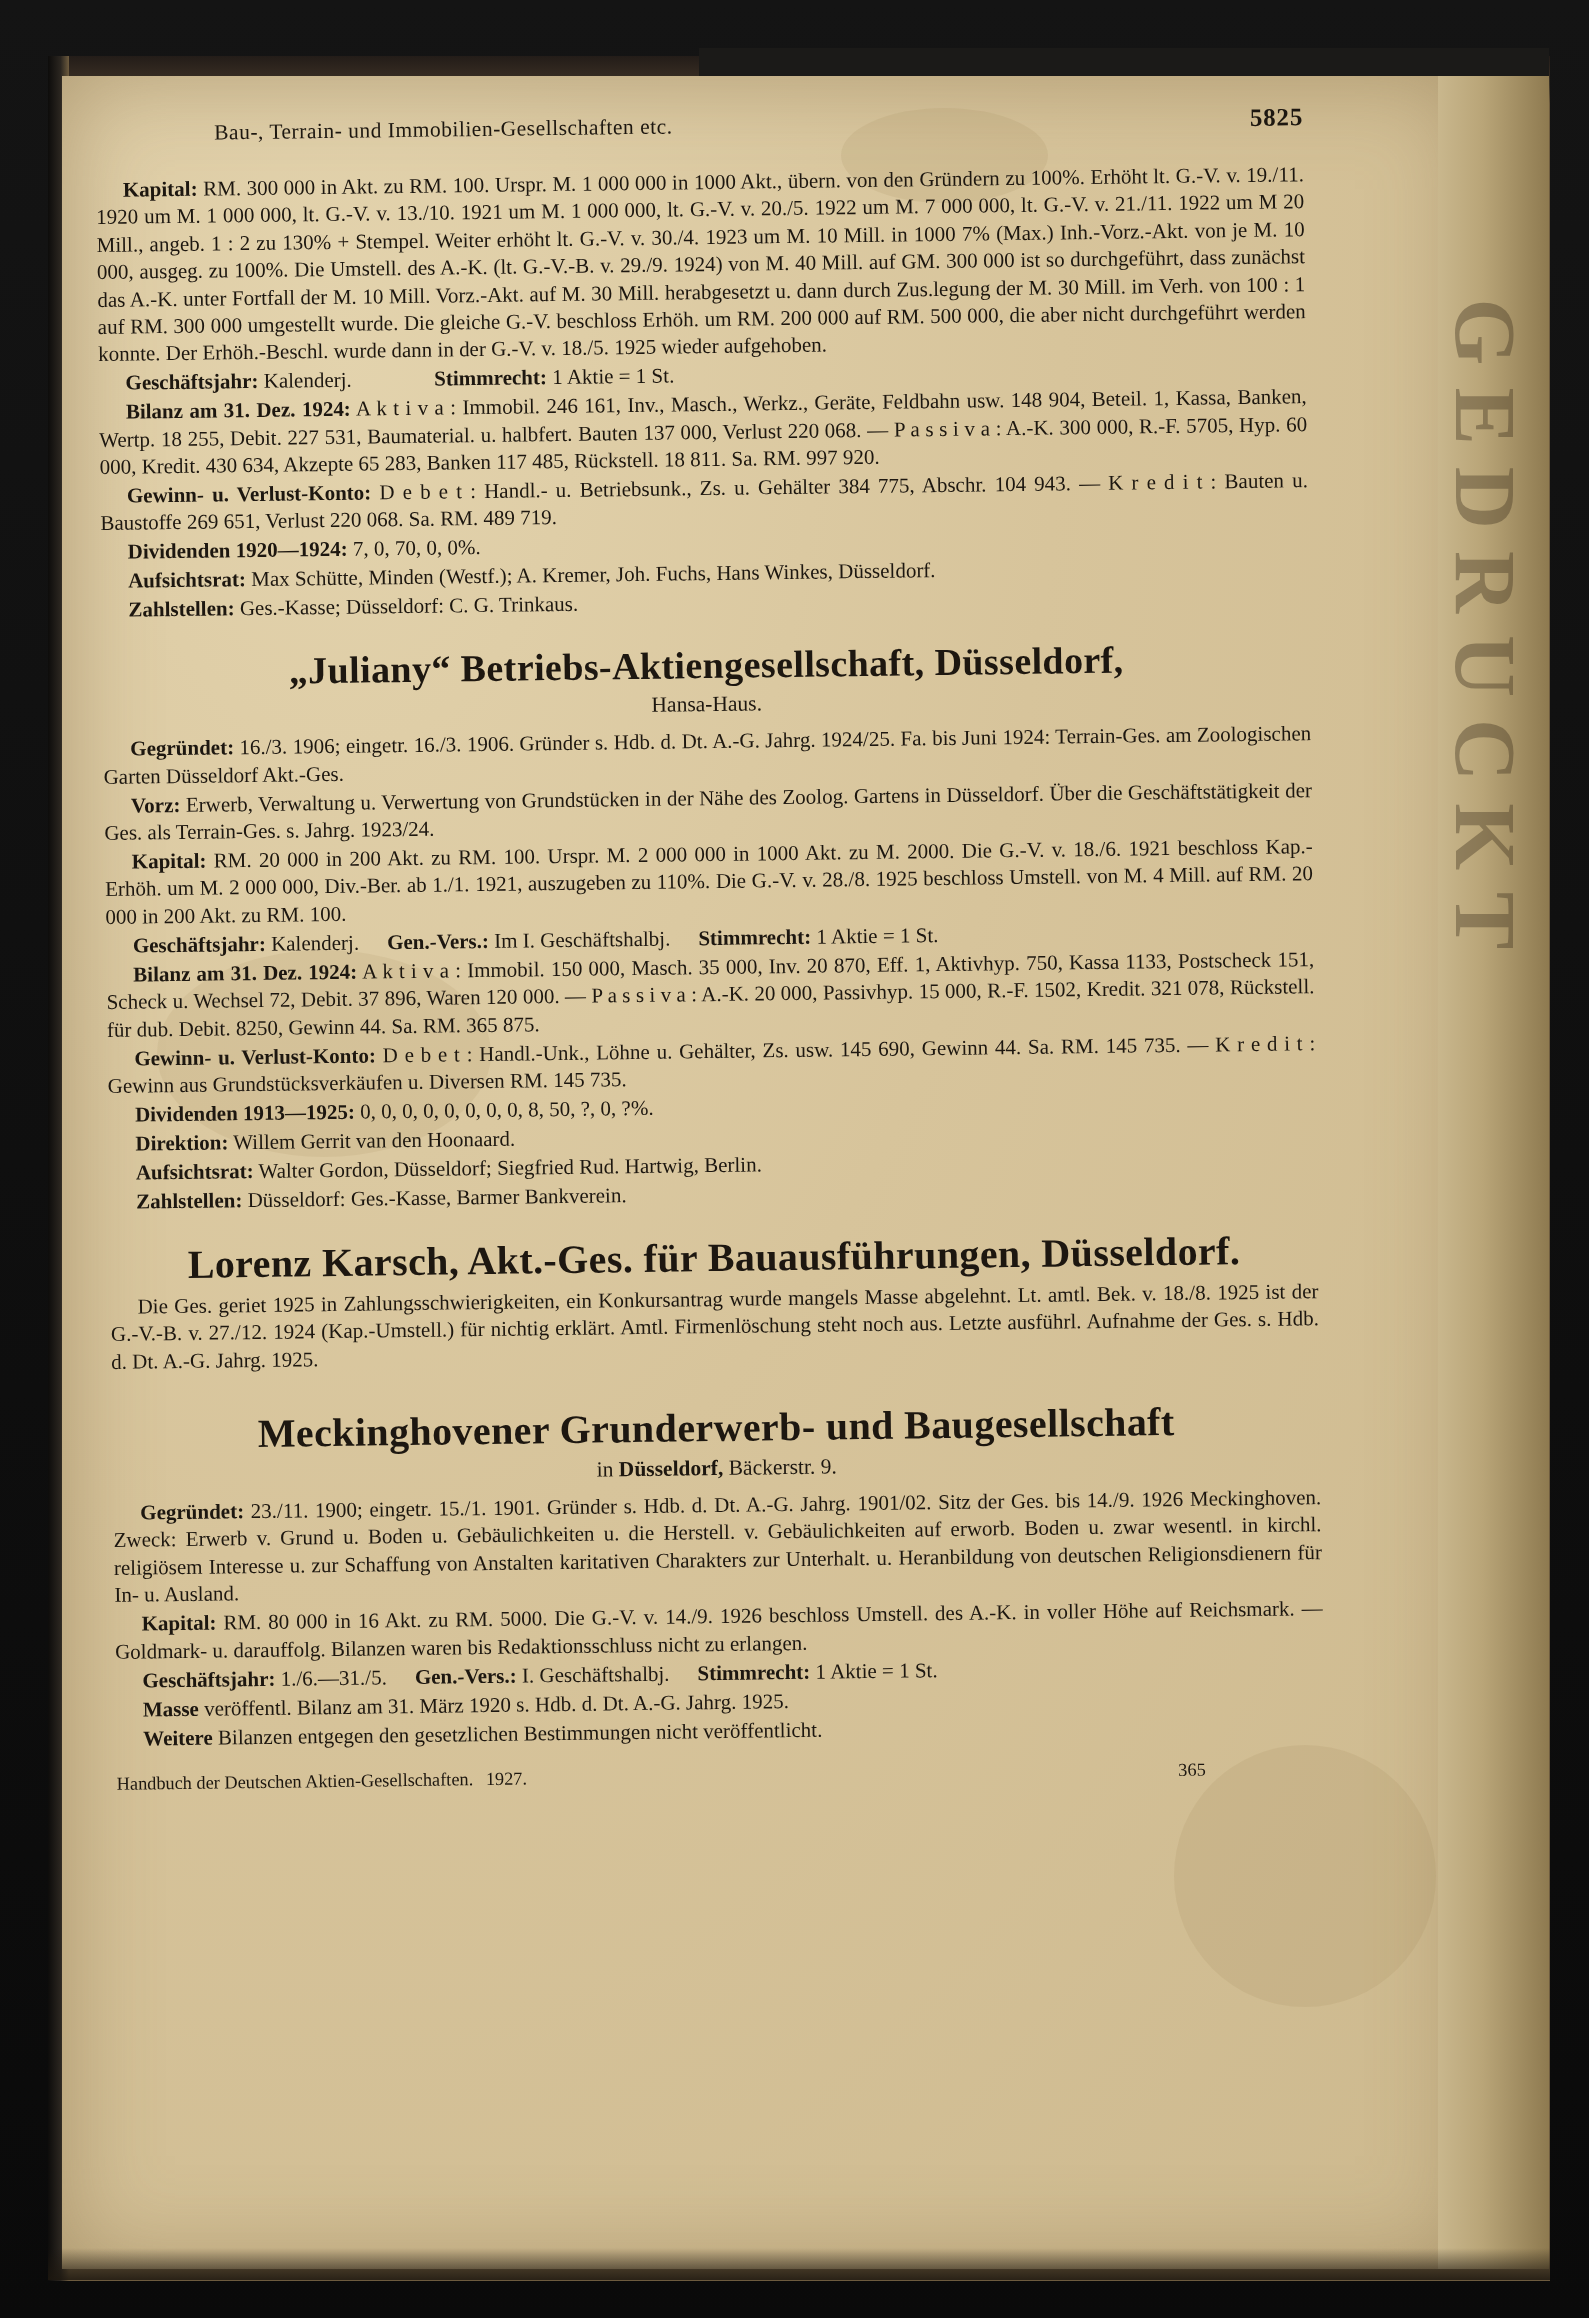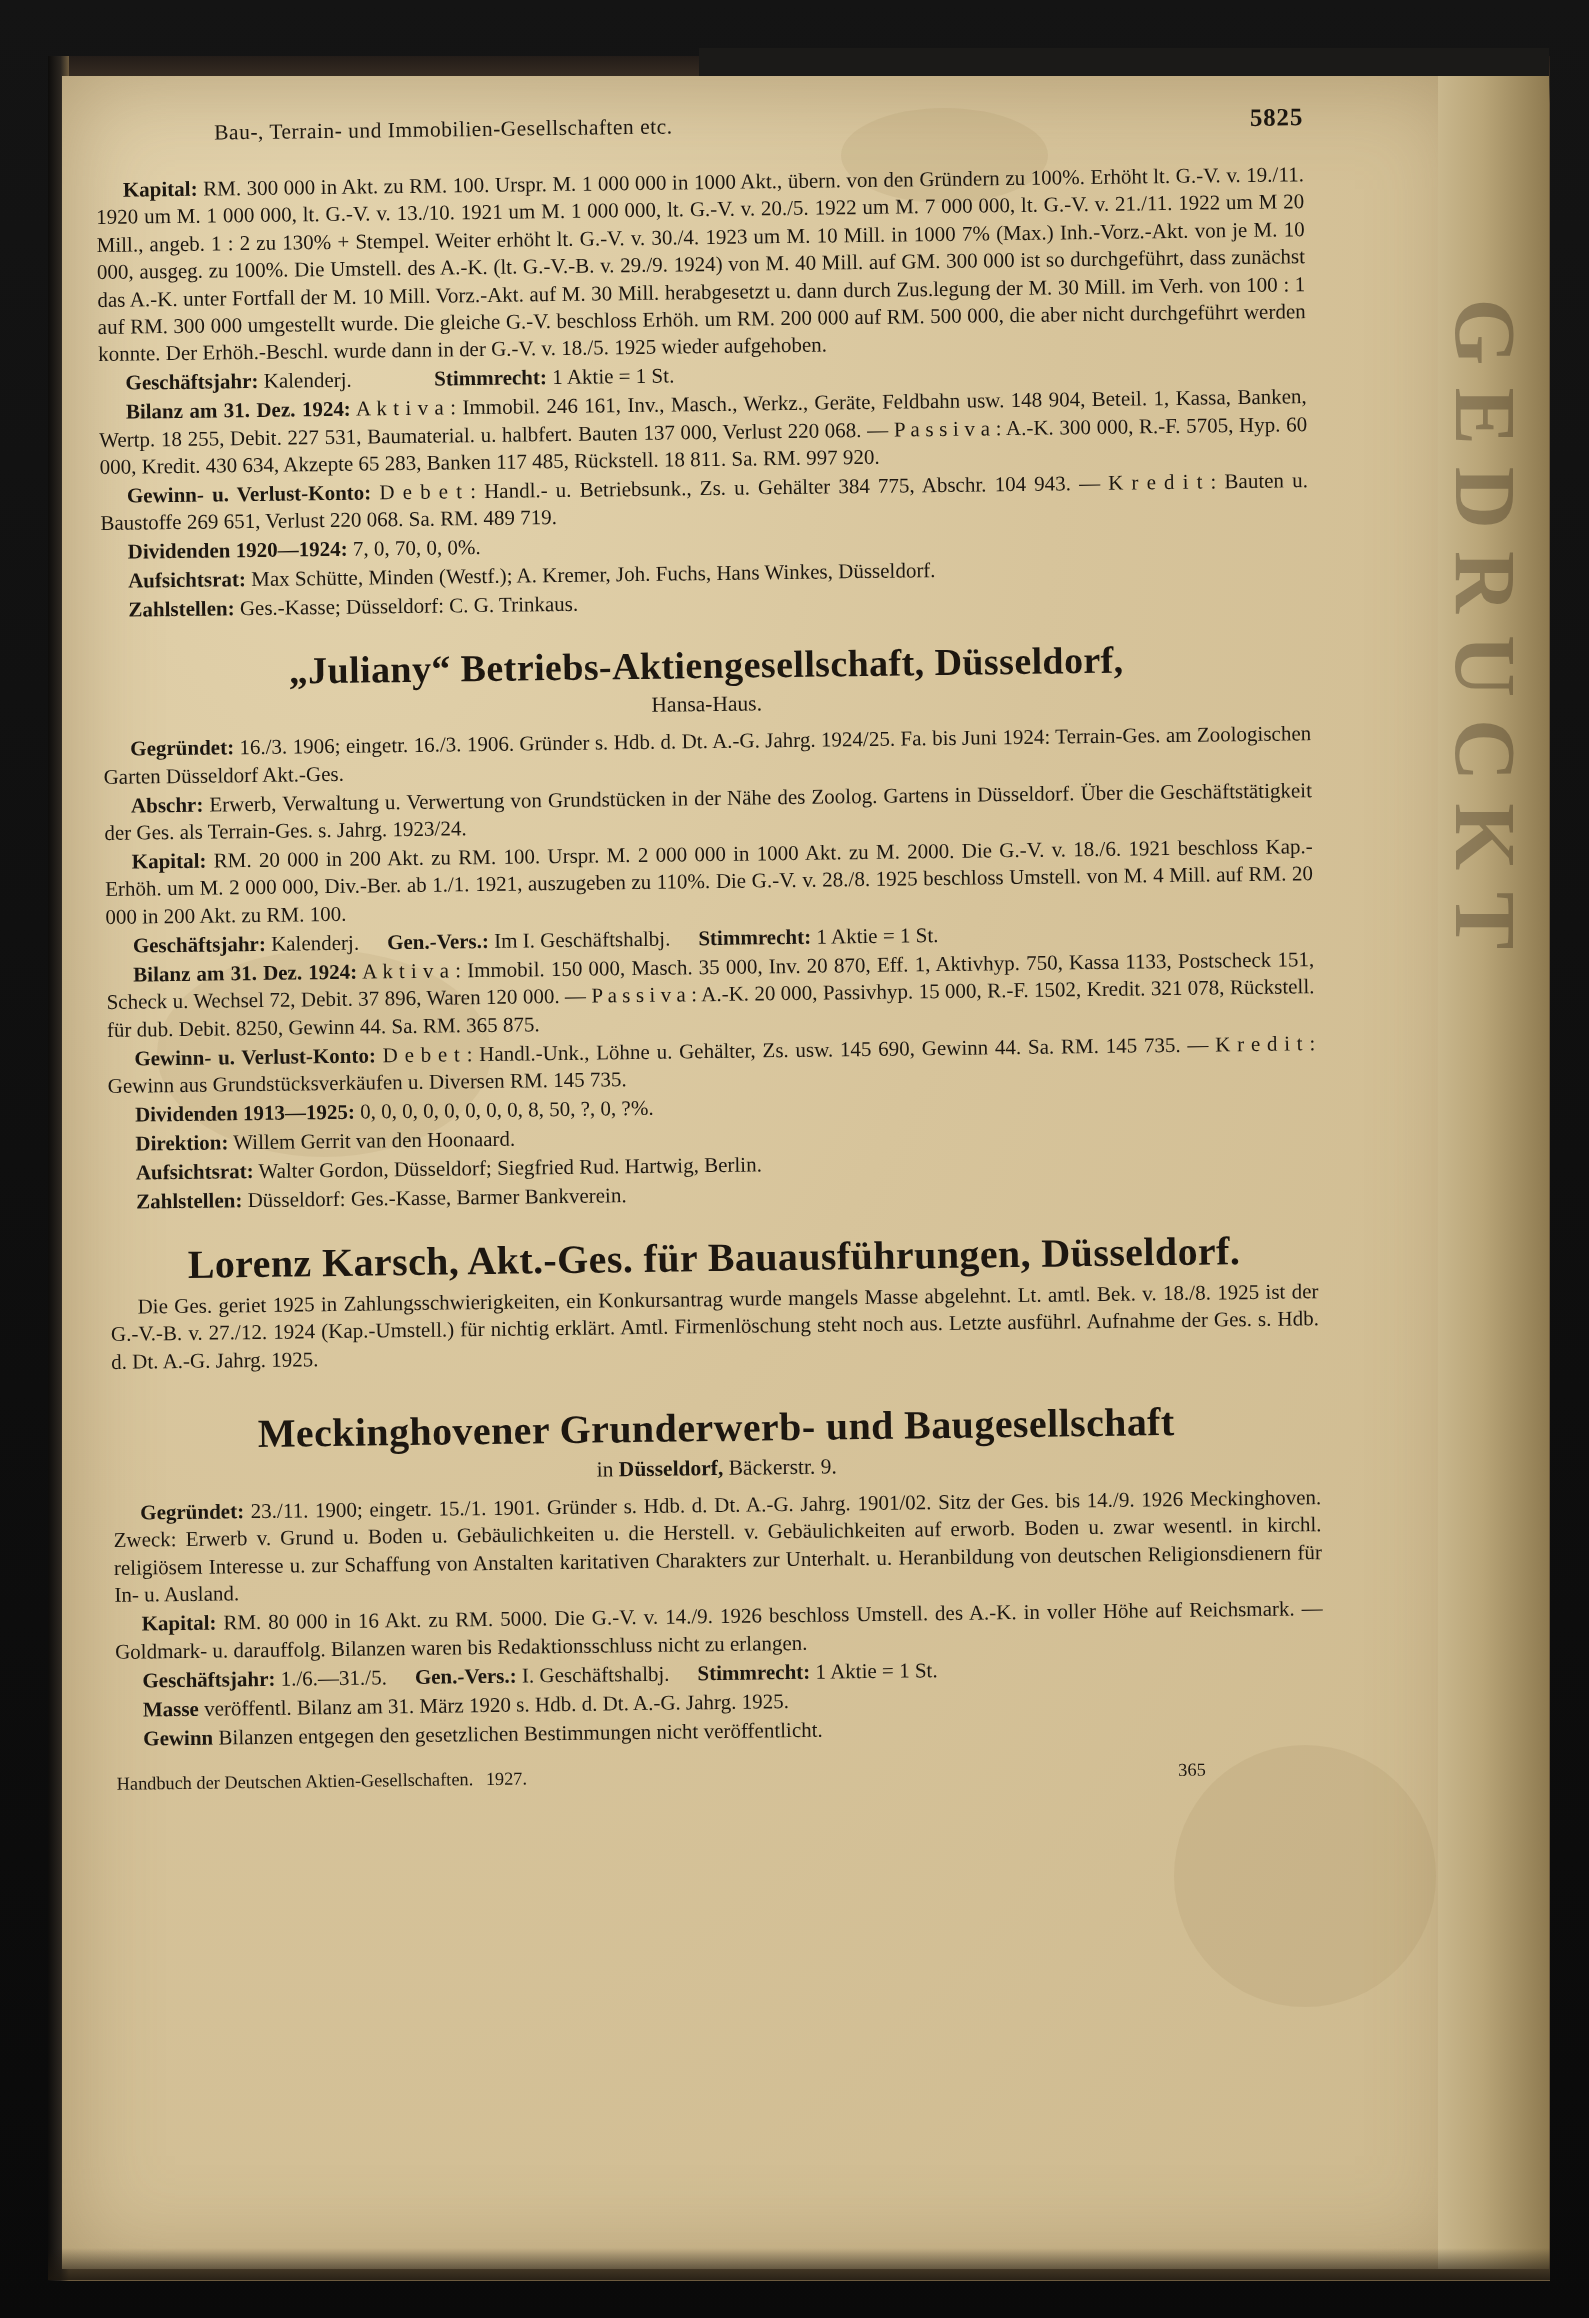--- a/index.html
+++ b/index.html
@@ -215,21 +215,21 @@
     <p class="para ind"><span class="b">Bilanz am 31. Dez. 1924:</span>  A k t i v a :  Immobil. 246 161, Inv., Masch., Werkz., Geräte, Feldbahn usw. 148 904, Beteil. 1, Kassa, Banken, Wertp. 18 255, Debit. 227 531, Baumaterial. u. halbfert. Bauten 137 000, Verlust 220 068.  —  P a s s i v a :  A.-K. 300 000, R.-F. 5705, Hyp. 60 000, Kredit. 430 634, Akzepte 65 283, Banken 117 485, Rückstell. 18 811.  Sa. RM. 997 920.</p>
     <p class="para ind"><span class="b">Gewinn- u. Verlust-Konto:</span>  D e b e t :  Handl.- u. Betriebsunk., Zs. u. Gehälter 384 775, Abschr. 104 943. — K r e d i t : Bauten u. Baustoffe 269 651, Verlust 220 068.  Sa. RM. 489 719.</p>
     <p class="para ind"><span class="b">Dividenden 1920—1924:</span> 7, 0, 70, 0, 0%.</p>
     <p class="para ind"><span class="b">Aufsichtsrat:</span> Max Schütte, Minden (Westf.); A. Kremer, Joh. Fuchs, Hans Winkes, Düsseldorf.</p>
     <p class="para ind"><span class="b">Zahlstellen:</span> Ges.-Kasse; Düsseldorf: C. G. Trinkaus.</p>
 
     <h2 class="coHead">„Juliany“ Betriebs-Aktiengesellschaft, Düsseldorf,</h2>
     <div class="subHead">Hansa-Haus.</div>
 
     <p class="para ind"><span class="b">Gegründet:</span> 16./3. 1906; eingetr. 16./3. 1906.  Gründer s. Hdb. d. Dt. A.-G. Jahrg. 1924/25. Fa. bis Juni 1924: Terrain-Ges. am Zoologischen Garten Düsseldorf Akt.-Ges.</p>
-    <p class="para ind"><span class="b">Abschr:</span> Erwerb, Verwaltung u. Verwertung von Grundstücken in der Nähe des Zoolog. Gartens in Düsseldorf.  Über die Geschäftstätigkeit der Ges. als Terrain-Ges. s. Jahrg. 1923/24.</p>
+    <p class="para ind"><span class="b">Vorz:</span> Erwerb, Verwaltung u. Verwertung von Grundstücken in der Nähe des Zoolog. Gartens in Düsseldorf.  Über die Geschäftstätigkeit der Ges. als Terrain-Ges. s. Jahrg. 1923/24.</p>
     <p class="para ind"><span class="b">Kapital:</span> RM. 20 000 in 200 Akt. zu RM. 100.   Urspr. M. 2 000 000 in 1000 Akt. zu M. 2000.  Die G.-V. v. 18./6. 1921 beschloss Kap.-Erhöh. um M. 2 000 000, Div.-Ber. ab 1./1. 1921, auszugeben zu 110%.  Die G.-V. v. 28./8. 1925 beschloss Umstell. von M. 4 Mill. auf RM. 20 000 in 200 Akt. zu RM. 100.</p>
     <p class="para ind">
       <span><span class="b">Geschäftsjahr:</span> Kalenderj.</span>
       <span style="display:inline-block;width:17.5px"></span>
       <span><span class="b">Gen.-Vers.:</span> Im I. Geschäftshalbj.</span>
       <span style="display:inline-block;width:17.5px"></span>
       <span><span class="b">Stimmrecht:</span> 1 Aktie = 1 St.</span>
     </p>
     <p class="para ind"><span class="b">Bilanz am 31. Dez. 1924:</span>  A k t i v a :  Immobil. 150 000, Masch. 35 000, Inv. 20 870, Eff. 1, Aktivhyp. 750, Kassa 1133, Postscheck 151, Scheck u. Wechsel 72, Debit. 37 896, Waren 120 000. — P a s s i v a : A.-K. 20 000, Passivhyp. 15 000, R.-F. 1502, Kredit. 321 078, Rückstell. für dub. Debit. 8250, Gewinn 44.  Sa. RM. 365 875.</p>
     <p class="para ind"><span class="b">Gewinn- u. Verlust-Konto:</span>  D e b e t :  Handl.-Unk., Löhne u. Gehälter, Zs. usw. 145 690, Gewinn 44.  Sa. RM. 145 735.  —  K r e d i t : Gewinn aus Grundstücksverkäufen u. Diversen RM. 145 735.</p>
@@ -249,21 +249,21 @@
     <p class="para ind"><span class="b">Gegründet:</span> 23./11. 1900; eingetr. 15./1. 1901.  Gründer s. Hdb. d. Dt. A.-G. Jahrg. 1901/02. Sitz der Ges. bis 14./9. 1926 Meckinghoven.  Zweck: Erwerb v. Grund u. Boden u. Gebäulichkeiten u. die Herstell. v. Gebäulichkeiten auf erworb. Boden u. zwar wesentl. in kirchl. religiösem Interesse u. zur Schaffung von Anstalten karitativen Charakters zur Unterhalt. u. Heranbildung von deutschen Religionsdienern für In- u. Ausland.</p>
     <p class="para ind"><span class="b">Kapital:</span> RM. 80 000 in 16 Akt. zu RM. 5000.  Die G.-V. v. 14./9. 1926 beschloss Umstell. des A.-K. in voller Höhe auf Reichsmark. — Goldmark- u. darauffolg. Bilanzen waren bis Redaktionsschluss nicht zu erlangen.</p>
     <p class="para ind">
       <span><span class="b">Geschäftsjahr:</span> 1./6.—31./5.</span>
       <span style="display:inline-block;width:17.5px"></span>
       <span><span class="b">Gen.-Vers.:</span> I. Geschäftshalbj.</span>
       <span style="display:inline-block;width:17.5px"></span>
       <span><span class="b">Stimmrecht:</span> 1 Aktie = 1 St.</span>
     </p>
     <p class="para ind"><span class="b">Masse</span> veröffentl. Bilanz am 31. März 1920 s. Hdb. d. Dt. A.-G. Jahrg. 1925.</p>
-    <p class="para ind"><span class="b">Gewinn</span> Bilanzen entgegen den gesetzlichen Bestimmungen nicht veröffentlicht.</p>
+    <p class="para ind"><span class="b">Weitere</span> Bilanzen entgegen den gesetzlichen Bestimmungen nicht veröffentlicht.</p>
 
     <div class="footer">
       <span class="fl">Handbuch der Deutschen Aktien-Gesellschaften.</span>
       <span style="display:inline-block;width:12.7px"></span>
       <span class="fl">1927.</span>
       <span class="fdot">365</span>
     </div>
 
   </div>
 </div>

